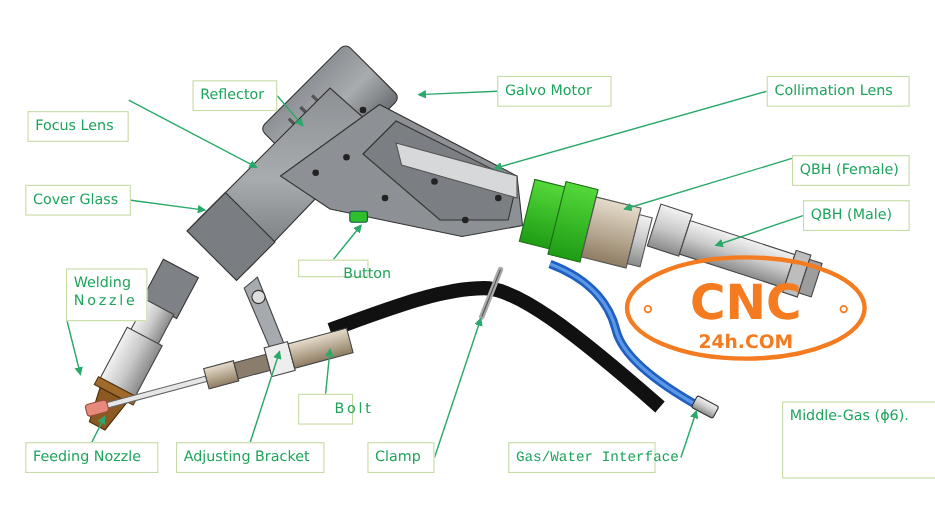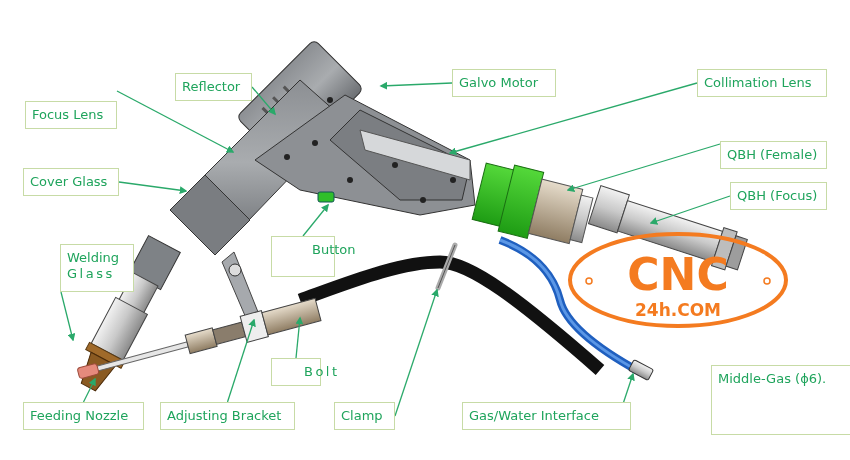--- a/index.html
+++ b/index.html
@@ -148,28 +148,28 @@
     </g>
   </svg>
 
   <div id="labels">
       <div class="label" style="left: 25px; top: 77px; width: 92px; height: 28px; margin-top: 24px;"><span>Focus Lens</span></div>
       <div class="label" style="left: 175px; top: 73px; width: 77px; height: 28px;"><span>Reflector</span></div>
       <div class="label" style="left: 452px; top: 69px; width: 104px; height: 28px;"><span>Galvo Motor</span></div>
       <div class="label" style="left: 697px; top: 69px; width: 130px; height: 28px;"><span>Collimation Lens</span></div>
       <div class="label" style="left: 23px; top: 168px; width: 96px; height: 28px;"><span>Cover Glass</span></div>
       <div class="label" style="left: 720px; top: 130px; width: 107px; height: 28px; margin-top: 11px;"><span>QBH  (Female)</span></div>
-      <div class="label" style="left: 730px; top: 182px; width: 97px; height: 28px;"><span>QBH (Focus)</span></div>
-      <div class="label" style="left: 271px; top: 236px; width: 64px; height: 41px; padding-left: 40px;"><span>Button</span></div>
+      <div class="label" style="left: 730px; top: 182px; width: 97px; height: 28px;"><span>QBH (Male)</span></div>
+      <div class="label" style="left: 271px; top: 236px; width: 64px; height: 16px; padding-left: 40px;"><span>Button</span></div>
       <div class="label multi" style="left: 24px; top: 244px; width: 74px; height: 48px;">
         <span class="line">Welding</span>
-        <span class="line spaced">Glass</span>
+        <span class="line spaced">Nozzle</span>
       </div>
       <div class="label" style="left: 271px; top: 358px; width: 50px; height: 28px; padding-left: 32px;"><span class="spaced">Bolt</span></div>
       <div class="label" style="left: 23px; top: 402px; width: 121px; height: 28px;"><span>Feeding Nozzle</span></div>
       <div class="label" style="left: 160px; top: 402px; width: 135px; height: 28px;"><span>Adjusting Bracket</span></div>
       <div class="label" style="left: 334px; top: 402px; width: 61px; height: 28px;"><span>Clamp</span></div>
-      <div class="label" style="left: 462px; top: 402px; width: 169px; height: 28px;"><span>Gas/Water  Interface</span></div>
+      <div class="label" style="left: 462px; top: 402px; width: 134px; height: 28px; font-family: Liberation Mono, monospace;"><span>Gas/Water  Interface</span></div>
       <div class="label multi" style="left: 675px; top: 365px; width: 152px; height: 70px;">
         <span class="line">Middle-Gas (ϕ6).</span>
       </div>
     </div>
 </div>
 
 </body></html>

